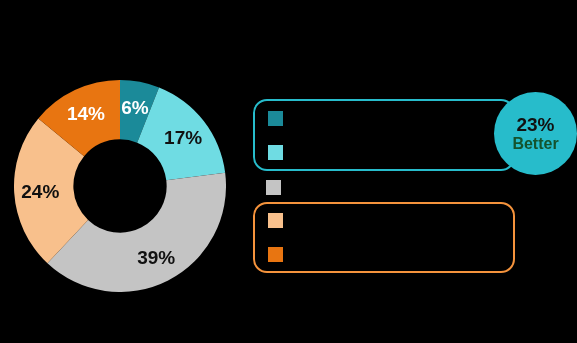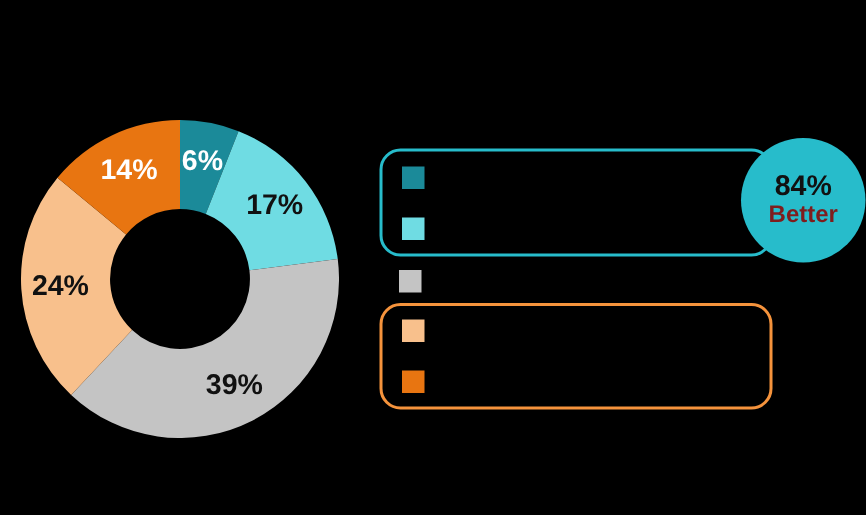--- a/index.html
+++ b/index.html
@@ -134,21 +134,21 @@
   .badge-value {
     font-family: "Liberation Sans", sans-serif;
     font-weight: bold;
     font-size: 19px;
     color: #111111;
   }
   .badge-caption {
     font-family: "Liberation Sans", sans-serif;
     font-weight: bold;
     font-size: 16px;
-    color: #7f1d1d;
+    color: #14532d;
   }
 </style>
 </head>
 <body>
 
 <div id="stage">
 
   <div id="donut-chart">
     <svg id="donut-svg" viewBox="0 0 212 212">
       <g id="donut-slices">
@@ -193,18 +193,18 @@
         <span class="legend-text"></span>
       </div>
       <div class="legend-row">
         <span class="legend-swatch" style="background:#E87511"></span>
         <span class="legend-text"></span>
       </div>
     </div>
   </div>
 
   <div class="badge" id="badge-better">
-    <span class="badge-value">84%</span>
+    <span class="badge-value">23%</span>
     <span class="badge-caption">Better</span>
   </div>
 
 
 </div>
 
 </body></html>

